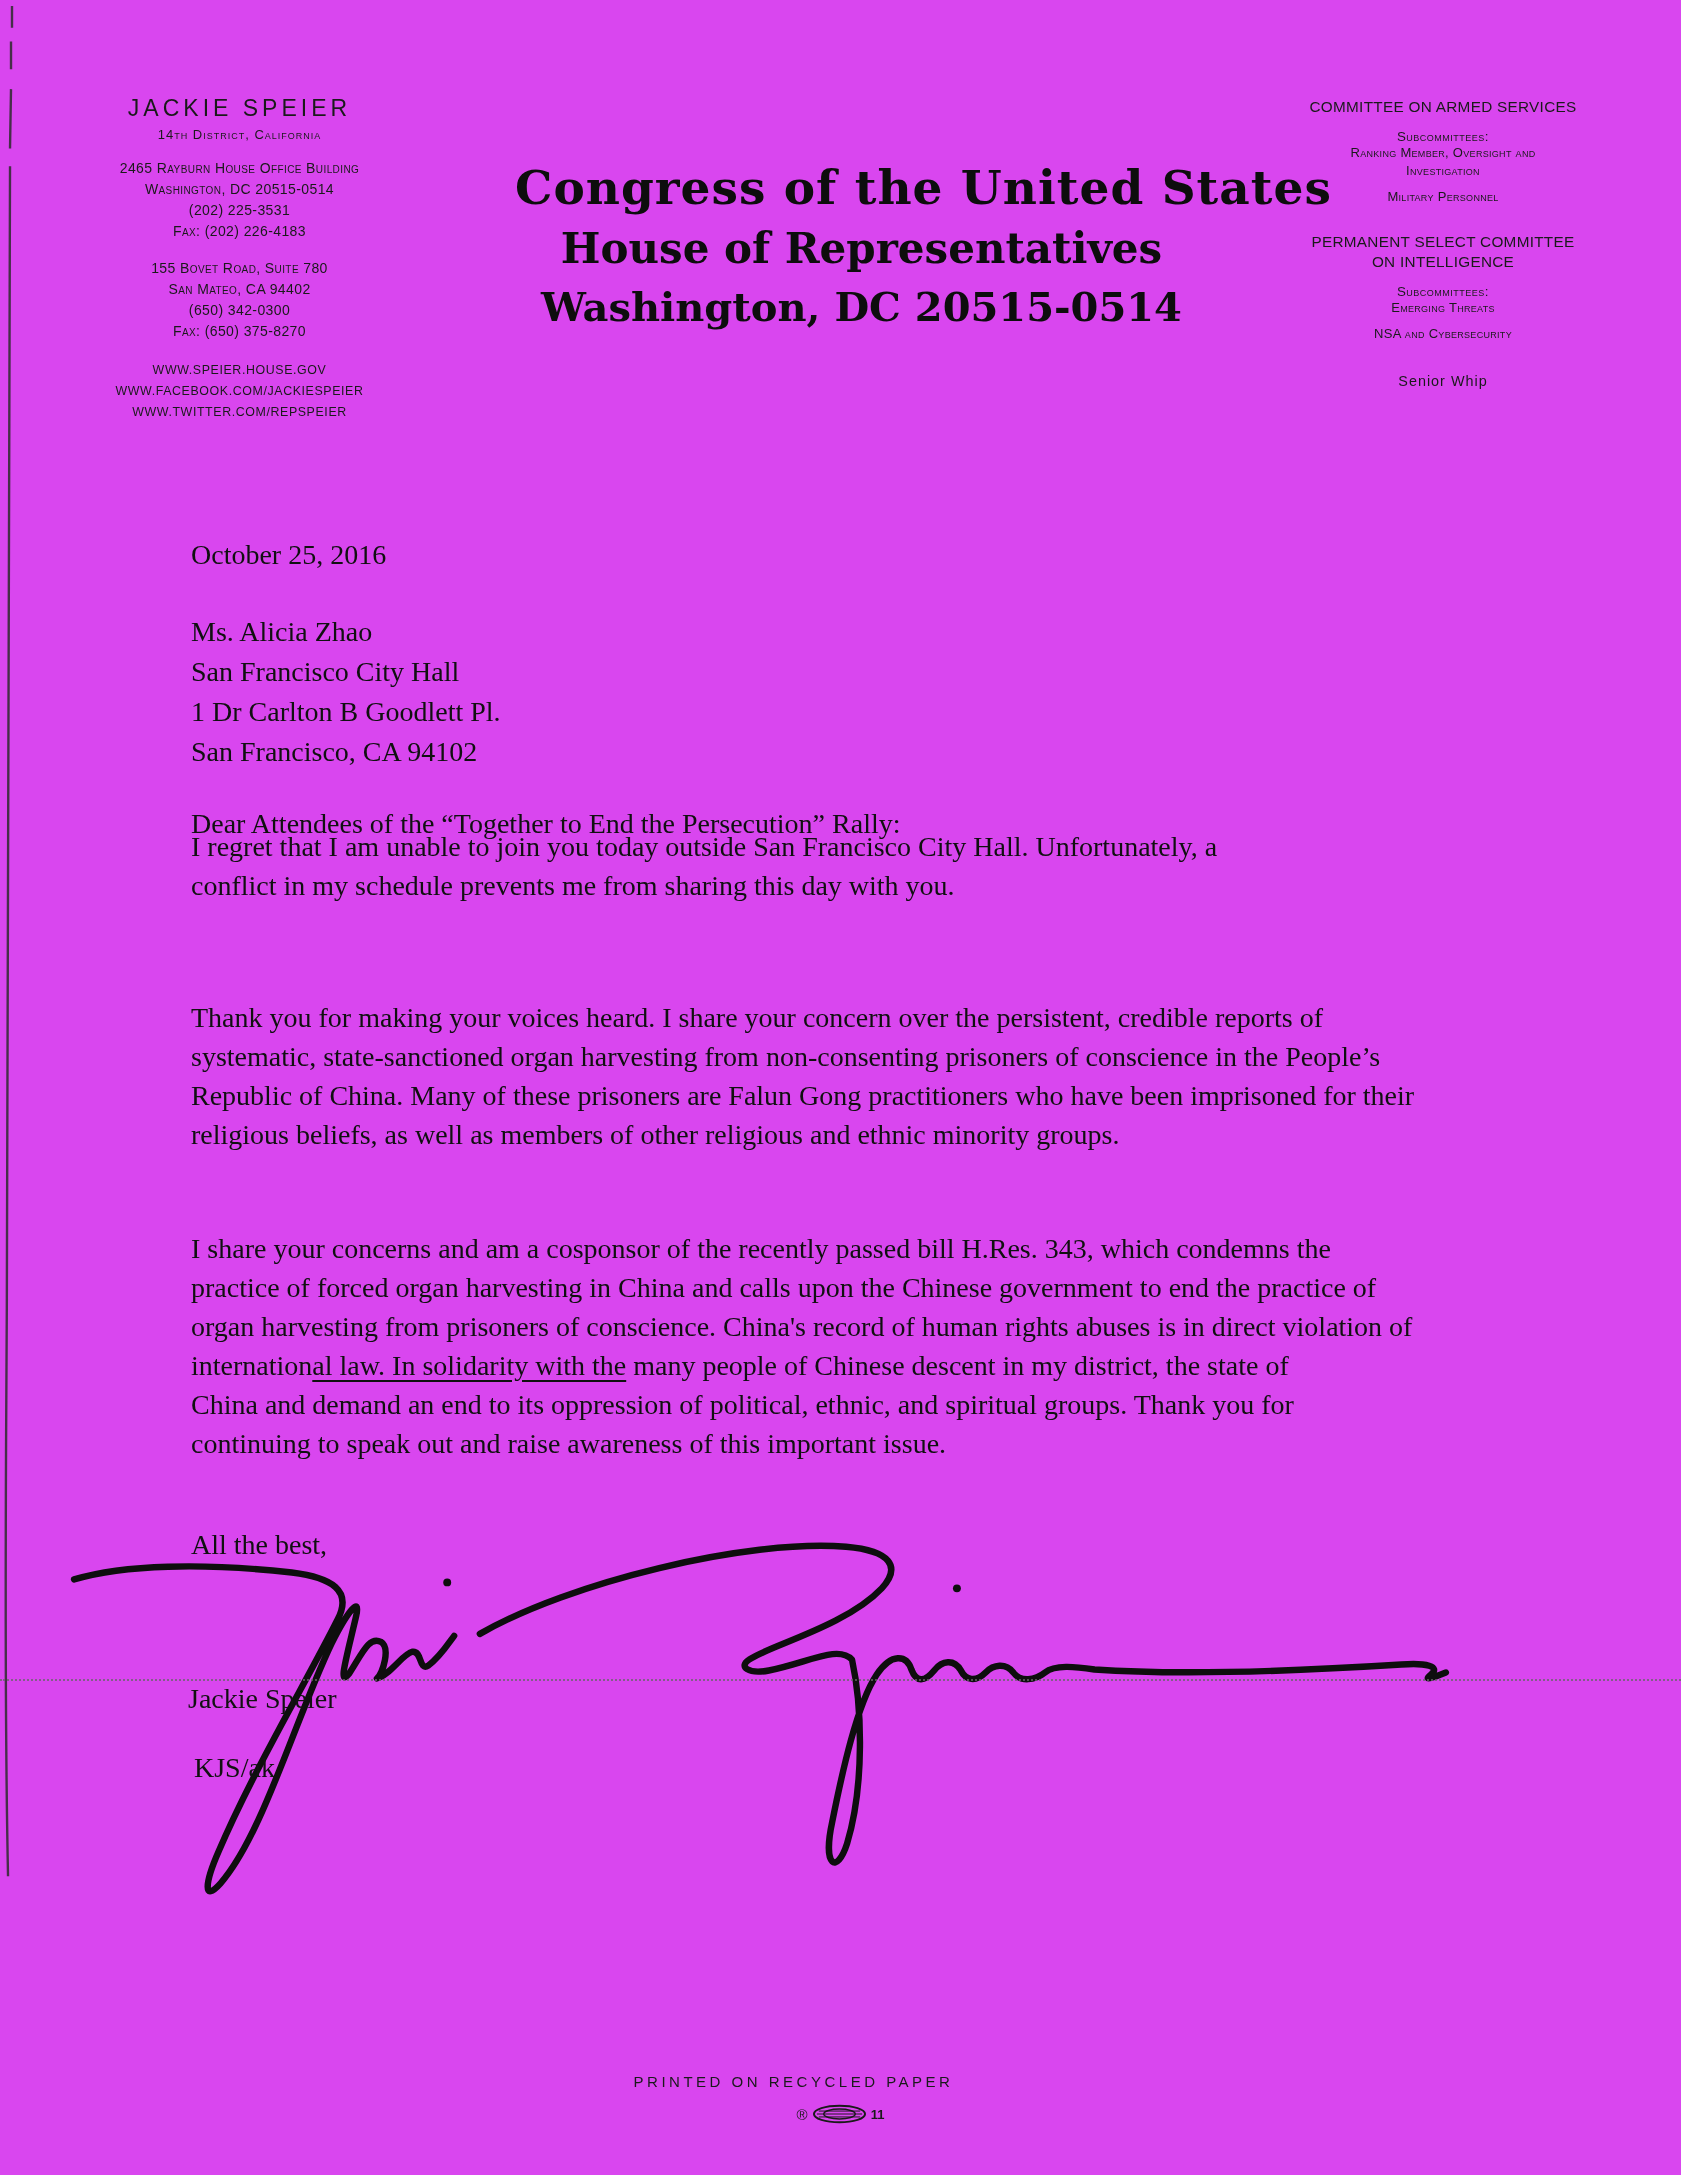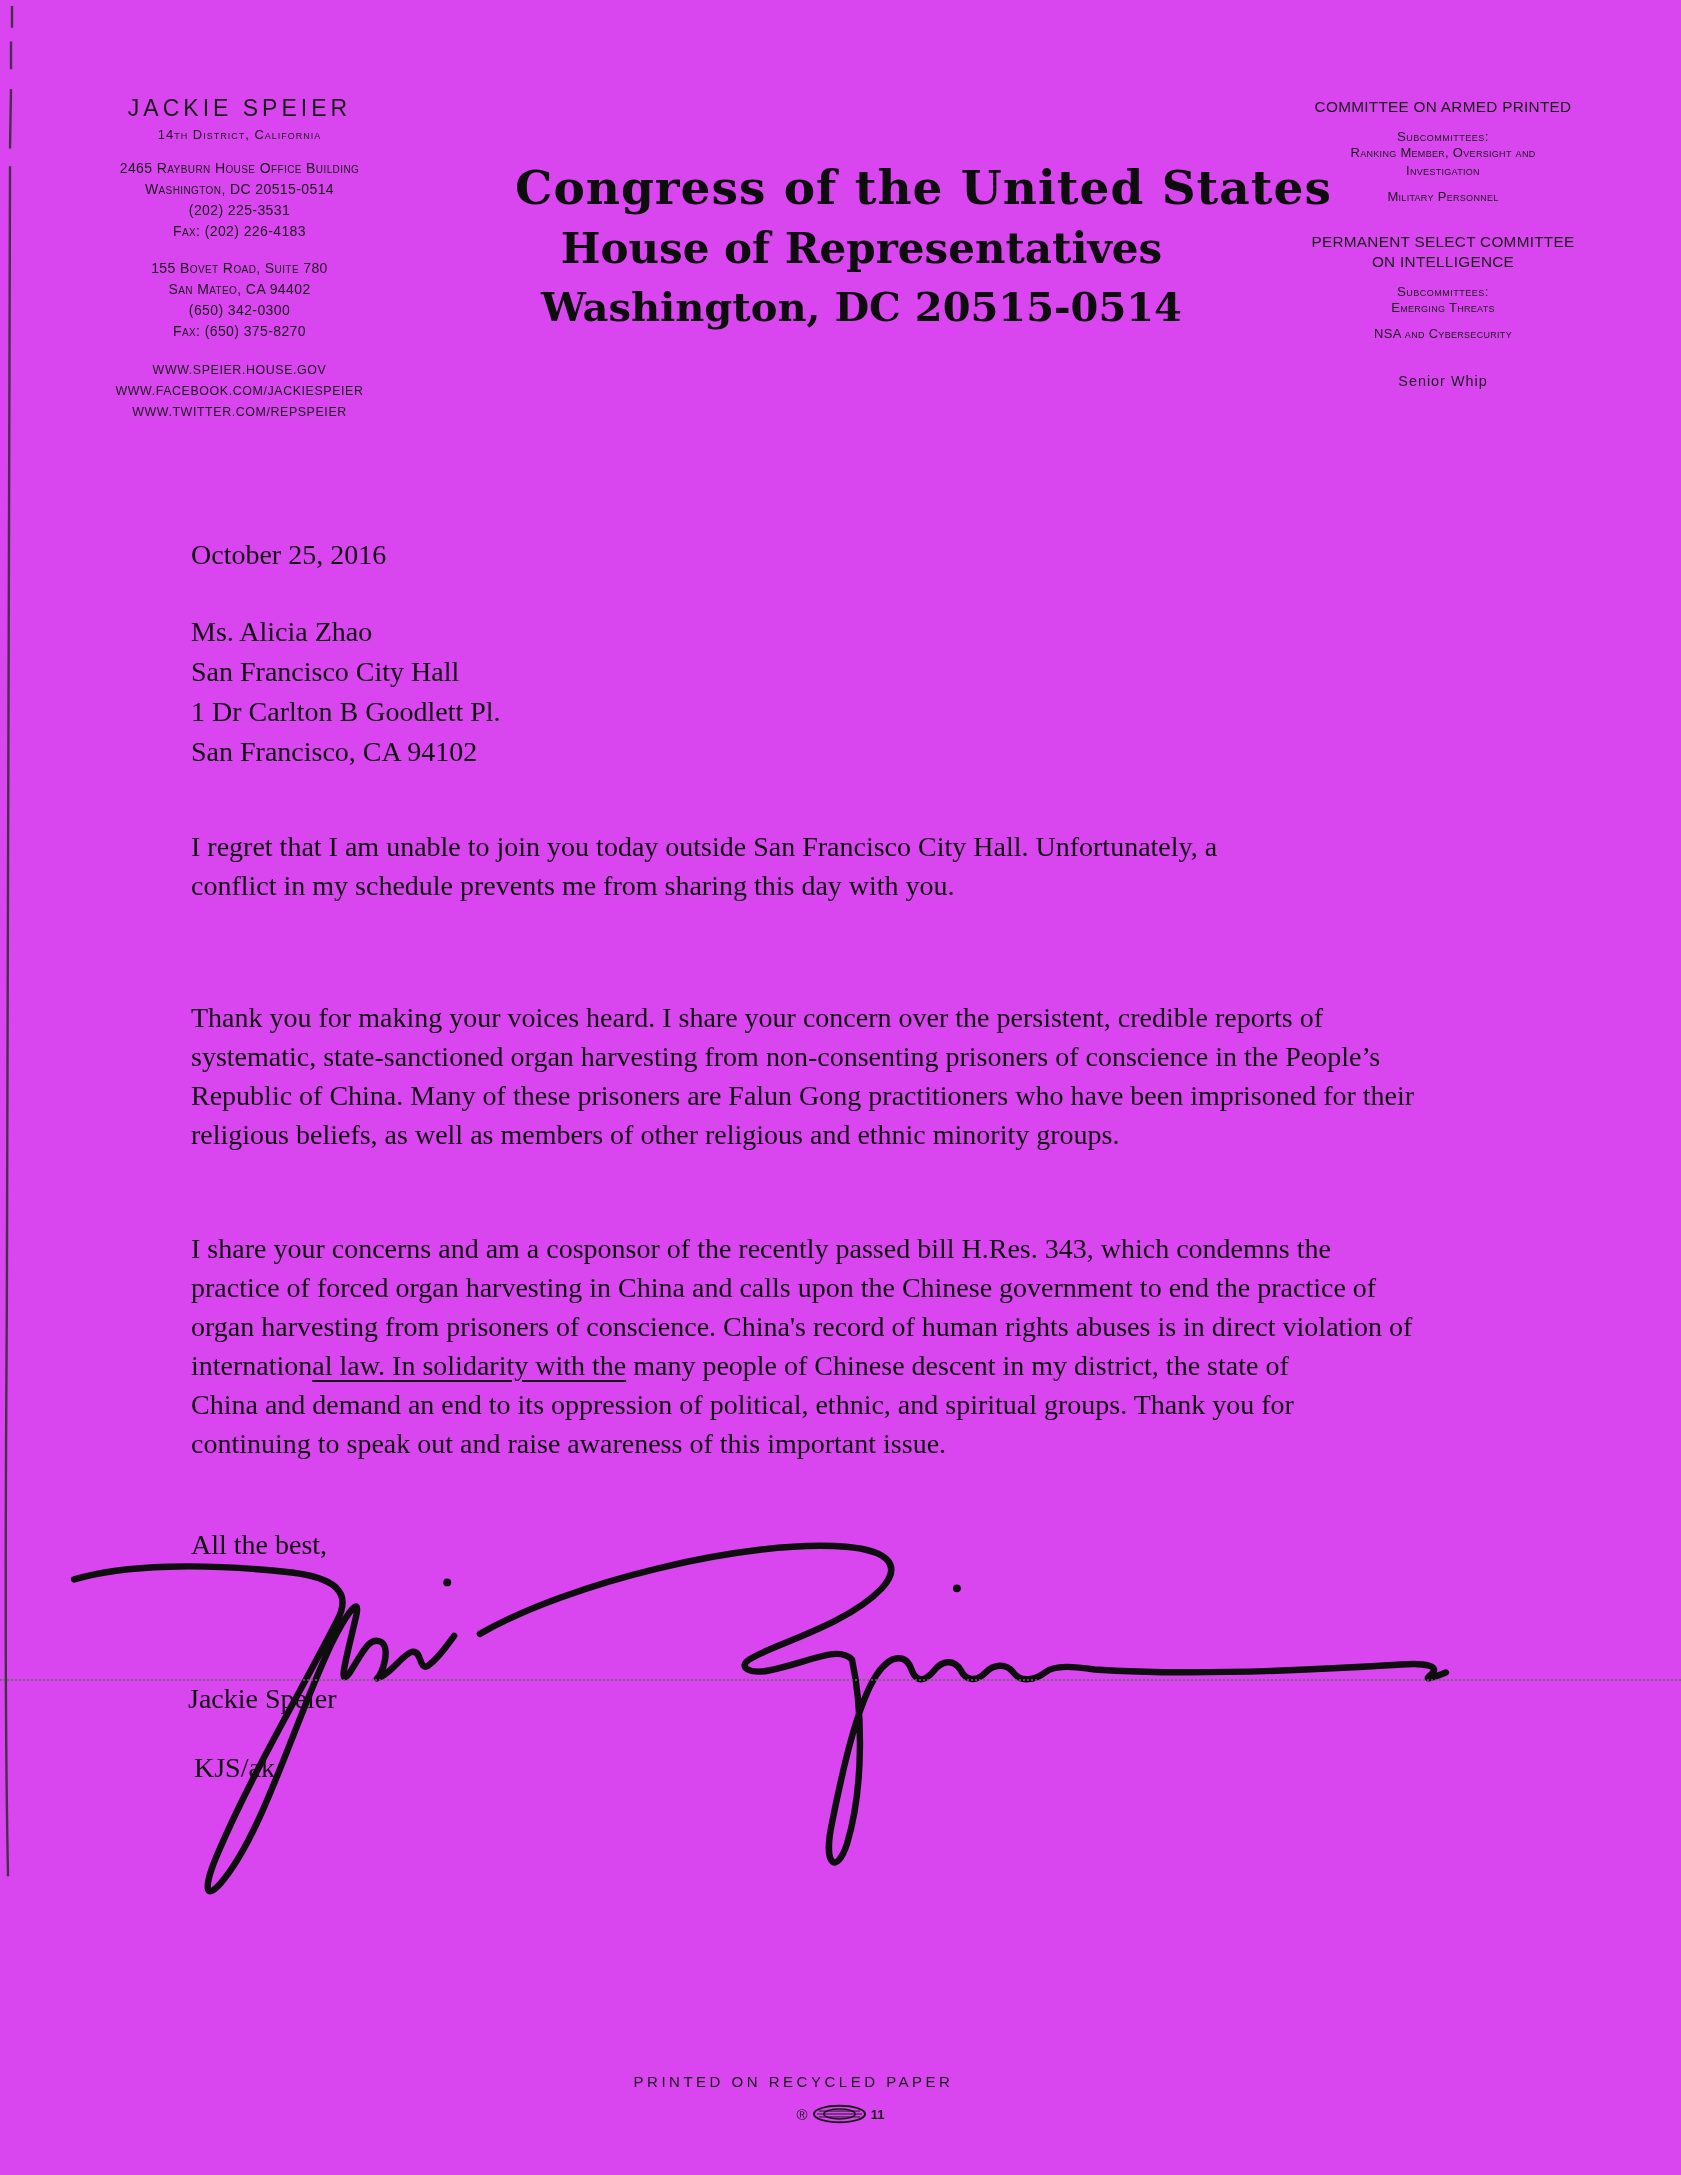--- a/index.html
+++ b/index.html
@@ -93,21 +93,21 @@
     </div>
   </div>
 
   <div class="lh-center">
     <div class="t1">Congress of the United States</div>
     <div class="t2">House of Representatives</div>
     <div class="t3">Washington, DC 20515-0514</div>
   </div>
 
   <div class="lh-right">
-    <div class="cmte">COMMITTEE ON ARMED PRINTED</div>
+    <div class="cmte">COMMITTEE ON ARMED SERVICES</div>
     <div class="sub-label">Subcommittees:</div>
     <div class="sub-item">Ranking Member, Oversight and</div>
     <div class="sub-item">Investigation</div>
     <div class="sub-item gap">Military Personnel</div>
     <div class="cmte cmte2">PERMANENT SELECT COMMITTEE</div>
     <div class="cmte">ON INTELLIGENCE</div>
     <div class="sub-label">Subcommittees:</div>
     <div class="sub-item">Emerging Threats</div>
     <div class="sub-item gap">NSA and Cybersecurity</div>
     <div class="role">Senior Whip</div>
@@ -117,20 +117,23 @@
     <div class="line">October 25, 2016</div>
   </div>
 
   <div class="body-text addr" style="top:612px;">
     <div class="line">Ms. Alicia Zhao</div>
     <div class="line">San Francisco City Hall</div>
     <div class="line">1 Dr Carlton B Goodlett Pl.</div>
     <div class="line">San Francisco, CA 94102</div>
   </div>
 
+  <div class="body-text" style="top:804px;">
+    <div class="line">Dear Attendees of the “Together to End the Persecution” Rally:</div>
+  </div>
 
   <div class="body-text" style="top:827px;">
     <div class="line">I regret that I am unable to join you today outside San Francisco City Hall. Unfortunately, a</div>
     <div class="line">conflict in my schedule prevents me from sharing this day with you.</div>
   </div>
 
   <div class="body-text" style="top:998px;">
     <div class="line">Thank you for making your voices heard. I share your concern over the persistent, credible reports of</div>
     <div class="line">systematic, state-sanctioned organ harvesting from non-consenting prisoners of conscience in the People’s</div>
     <div class="line">Republic of China. Many of these prisoners are Falun Gong practitioners who have been imprisoned for their</div>

